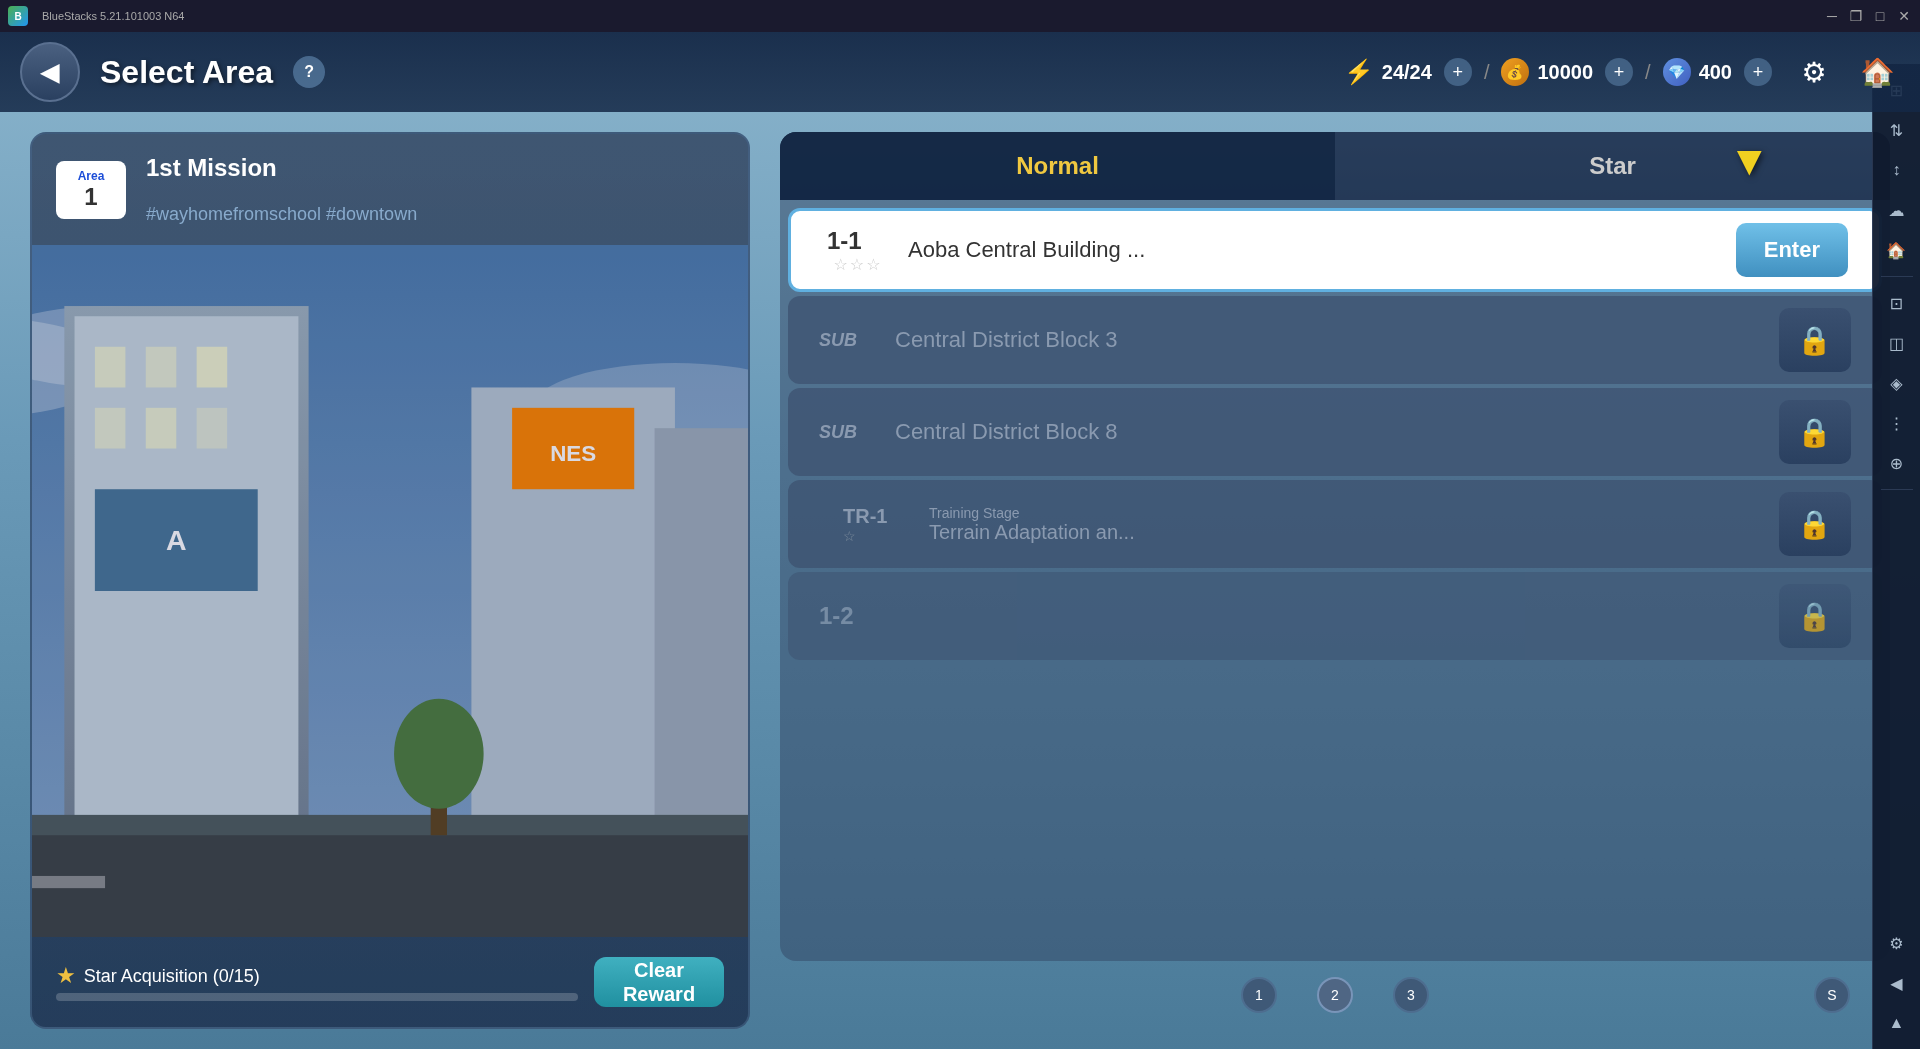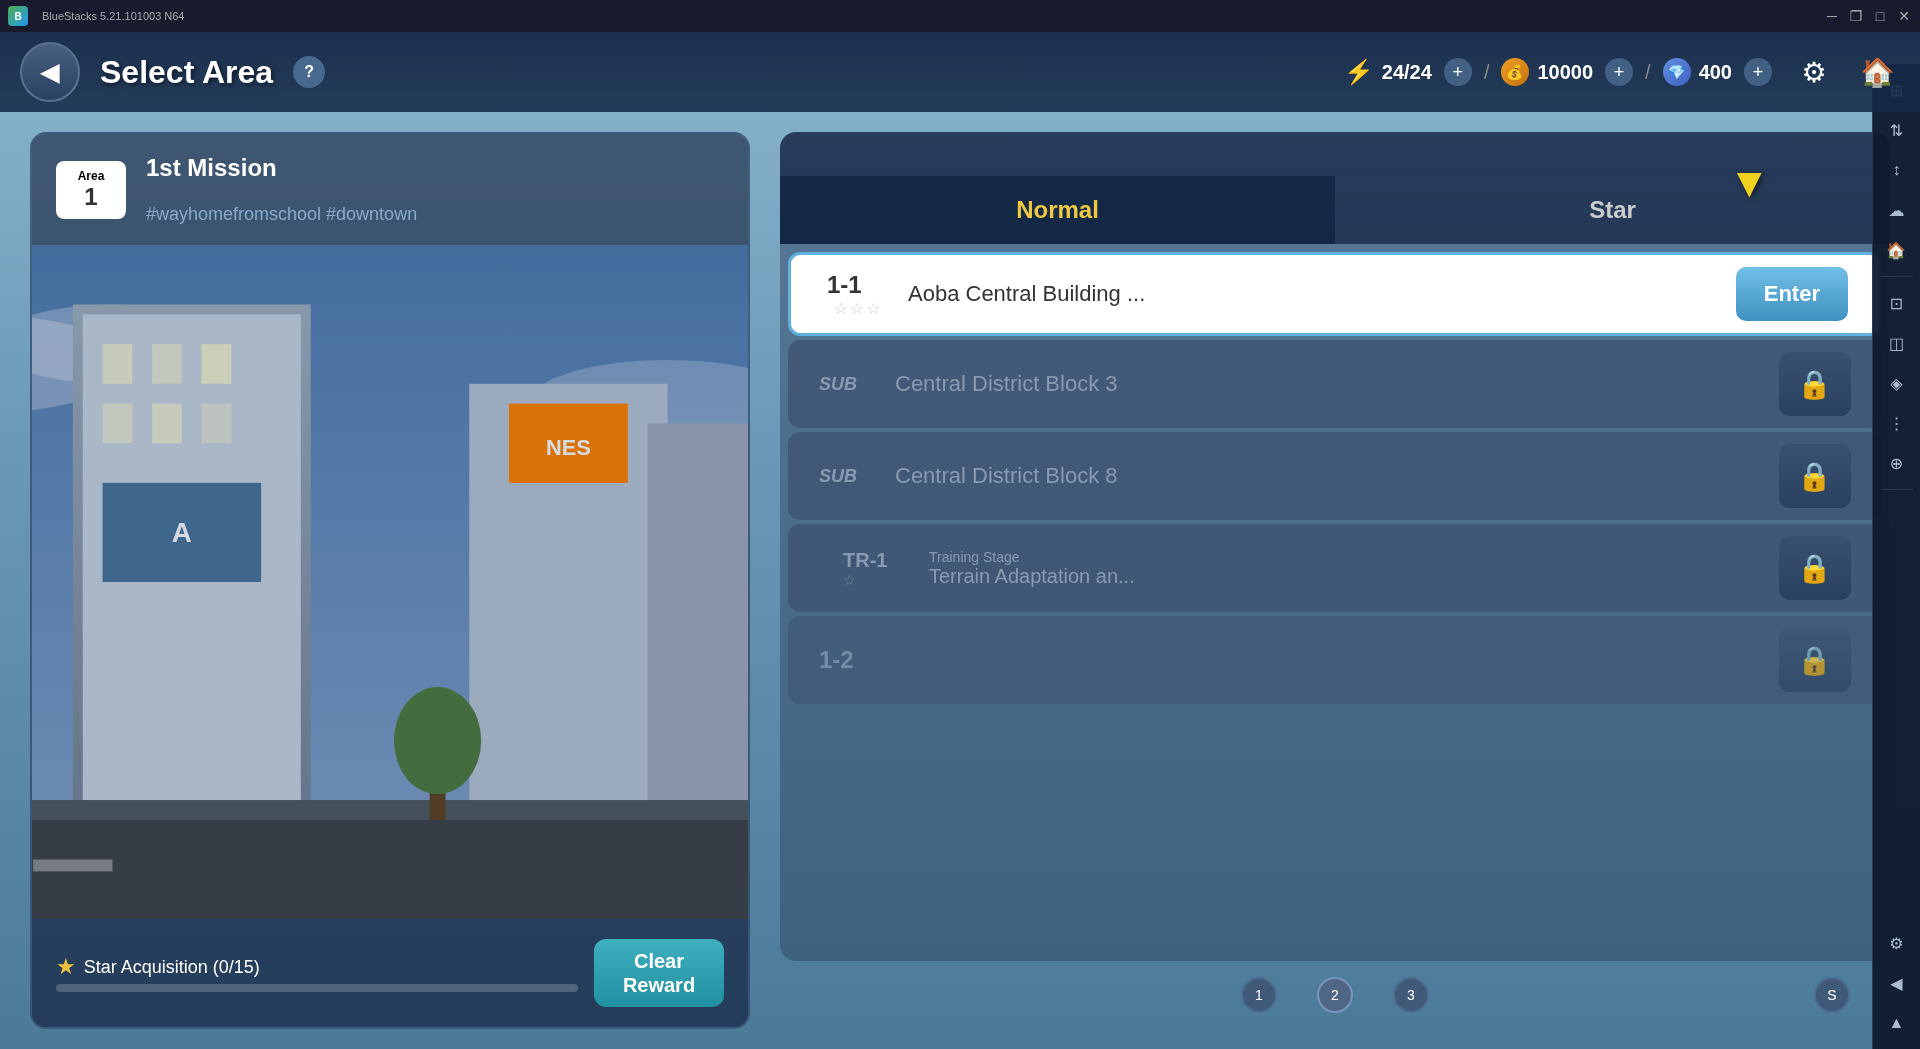--- a/index.html
+++ b/index.html
@@ -226,21 +226,21 @@
       background: white;
       border-radius: 8px;
       padding: 8px 16px;
       display: flex;
       flex-direction: column;
       align-items: center;
       min-width: 70px;
     }
     .area-label {
       font-size: 12px;
-      color: #000000;
+      color: #1d4ed8;
       font-weight: bold;
     }
     .area-number {
       font-size: 24px;
       color: #333;
       font-weight: bold;
     }
     .mission-info { flex: 1; }
     .mission-name {
       font-size: 24px;
@@ -288,21 +288,21 @@
       width: 100%;
     }
     .star-section {
       flex: 1;
     }
     .clear-reward-btn {
       background: linear-gradient(180deg, #40b0c0 0%, #2090a0 100%);
       color: white;
       border: none;
       border-radius: 12px;
-      padding: 10px 24px;
+      padding: 1px 24px;
       font-size: 20px;
       font-weight: bold;
       cursor: pointer;
       min-width: 130px;
       text-align: center;
       line-height: 1.2;
     }
 
     
     .stage-panel {
@@ -318,21 +318,20 @@
       overflow: hidden;
       position: relative;
     }
     .tab {
       flex: 1;
       padding: 20px;
       text-align: center;
       font-size: 24px;
       font-weight: bold;
       cursor: pointer;
-      margin-top: 44px;
     }
     .tab-normal {
       color: #f0c840;
       background: rgba(20,40,70,0.95);
     }
     .tab-hard {
       color: #cccccc;
       background: rgba(40,60,90,0.7);
     }
 

